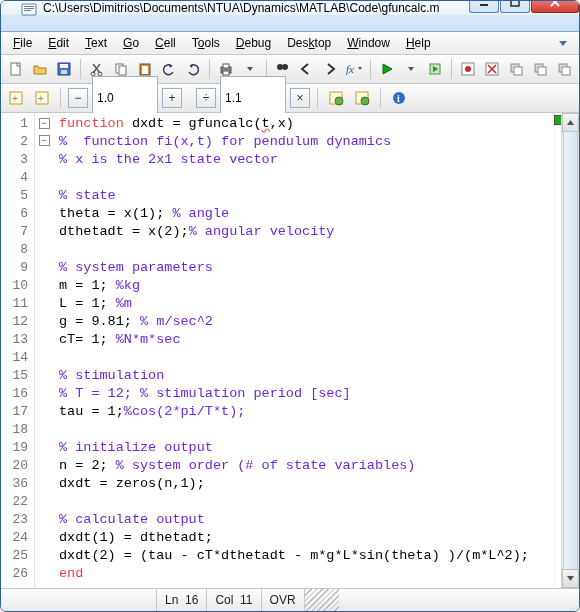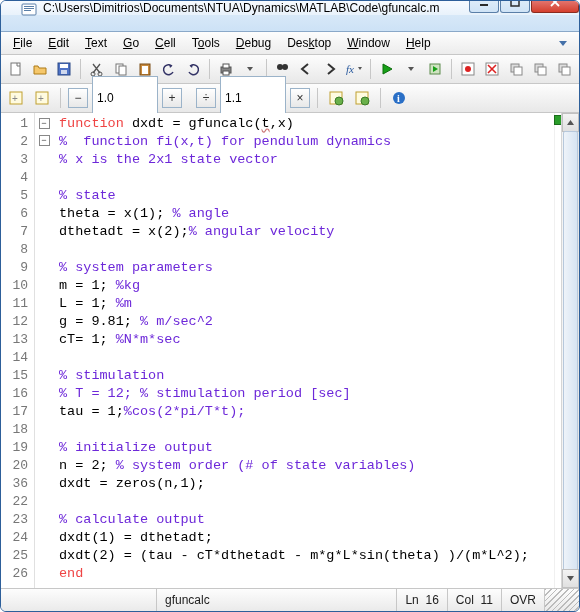--- a/index.html
+++ b/index.html
@@ -319,21 +319,20 @@
       <div class="scroll-arrow" style="position:absolute;bottom:0;left:0;right:0">
           <svg width="9" height="9">
             <path d="M1 2 h7 l-3.5 5 z" fill="#555"></path>
           </svg>
         </div>
     </div>
   </div>
 
   <div class="statusbar">
     <div class="status-spacer"></div>
-    <div class="status-cell status-fn">gfuncalc</div>
     <div class="status-cell">
       <span>Ln</span>&nbsp;&nbsp;<span>16</span>
     </div>
     <div class="status-cell">
       <span>Col</span>&nbsp;&nbsp;<span>11</span>
     </div>
     <div class="status-cell">OVR</div>
     <div class="status-cell grip"></div>
   </div>
 

